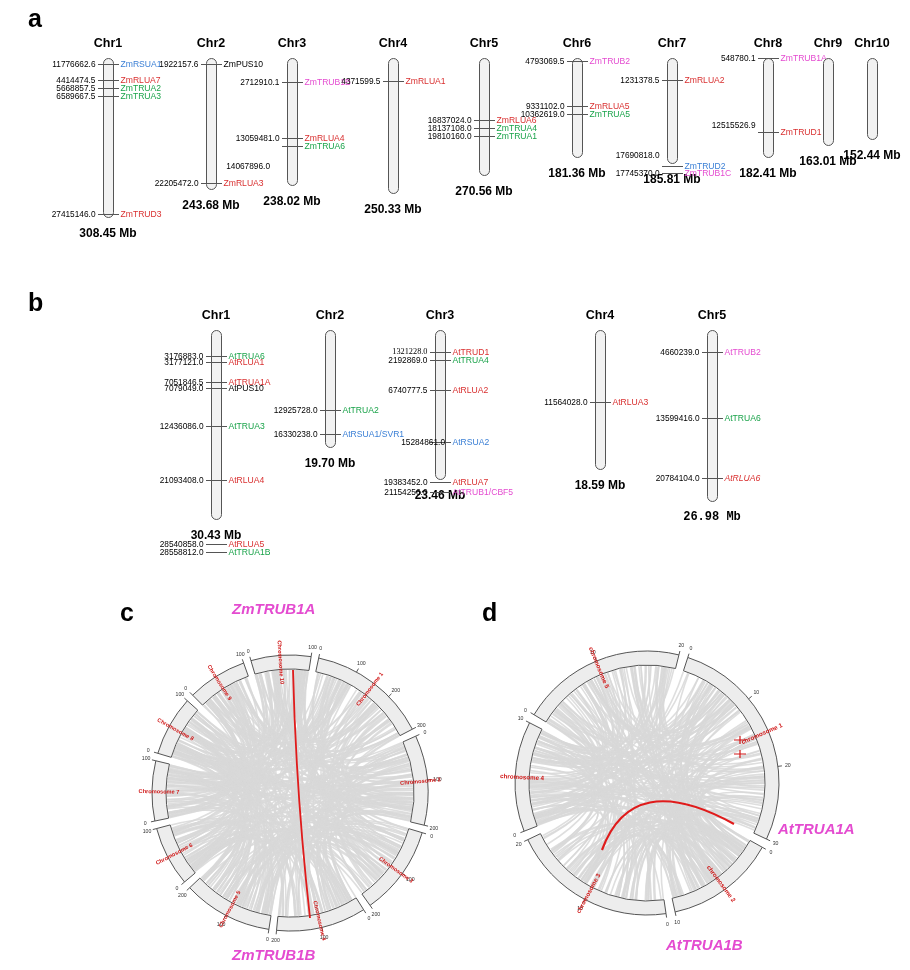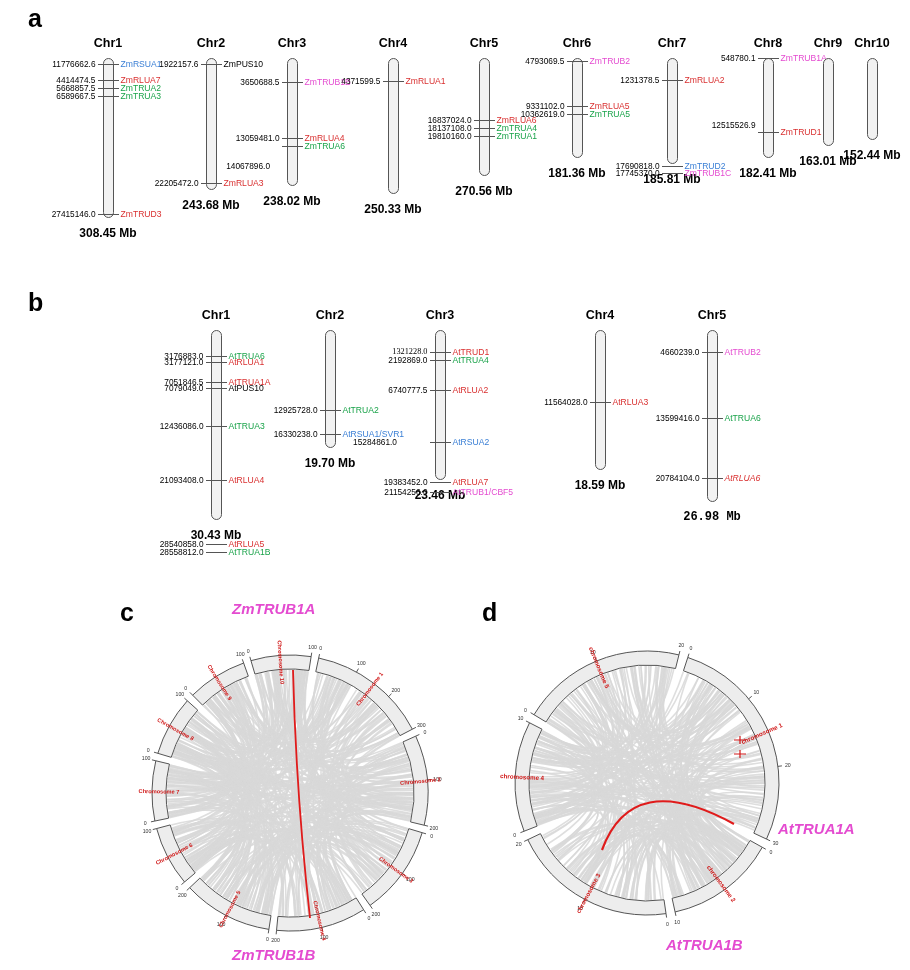--- a/index.html
+++ b/index.html
@@ -64,21 +64,21 @@
     <div class="tick" style="background: rgb(85, 85, 85); left: 205.5px; width: 11px; top: 183px;"></div>
     <div class="tick" style="background: rgb(85, 85, 85); left: 216.5px; width: 5px; top: 183px;"></div>
     <div class="pos-label" style="left: 118.5px; top: 178px; width: 80px;">22205472.0</div>
     <div class="gene-label" style="left: 223.5px; top: 178px; color: rgb(217, 48, 48);">ZmRLUA3</div>
     <div class="chrom-title" style="left: 260px; top: 36px; width: 64px;">Chr3</div>
     <div class="chrom-bar" style="left: 286.5px; top: 58px; width: 11px; height: 128px;"></div>
     <div class="chrom-size" style="left: 244px; top: 194px; width: 96px;">238.02 Mb</div>
     <div class="tick" style="background: rgb(85, 85, 85); left: 281.5px; width: 5px; top: 82px;"></div>
     <div class="tick" style="background: rgb(85, 85, 85); left: 286.5px; width: 11px; top: 82px;"></div>
     <div class="tick" style="background: rgb(85, 85, 85); left: 297.5px; width: 5px; top: 82px;"></div>
-    <div class="pos-label" style="left: 199.5px; top: 77px; width: 80px;">3650688.5</div>
+    <div class="pos-label" style="left: 199.5px; top: 77px; width: 80px;">2712910.1</div>
     <div class="gene-label" style="left: 304.5px; top: 77px; color: rgb(228, 75, 208);">ZmTRUB1B</div>
     <div class="tick" style="background: rgb(85, 85, 85); left: 281.5px; width: 5px; top: 138px;"></div>
     <div class="tick" style="background: rgb(85, 85, 85); left: 286.5px; width: 11px; top: 138px;"></div>
     <div class="tick" style="background: rgb(85, 85, 85); left: 297.5px; width: 5px; top: 138px;"></div>
     <div class="pos-label" style="left: 199.5px; top: 133px; width: 80px;">13059481.0</div>
     <div class="gene-label" style="left: 304.5px; top: 133px; color: rgb(217, 48, 48);">ZmRLUA4</div>
     <div class="tick" style="background: rgb(85, 85, 85); left: 281.5px; width: 5px; top: 146px;"></div>
     <div class="tick" style="background: rgb(85, 85, 85); left: 286.5px; width: 11px; top: 146px;"></div>
     <div class="tick" style="background: rgb(85, 85, 85); left: 297.5px; width: 5px; top: 146px;"></div>
     <div class="pos-label" style="left: 190px; top: 141px; width: 80px; margin-top: 20px;">14067896.0</div>
@@ -131,21 +131,21 @@
     <div class="chrom-bar" style="left: 666.5px; top: 58px; width: 11px; height: 106px;"></div>
     <div class="chrom-size" style="left: 624px; top: 172px; width: 96px;">185.81 Mb</div>
     <div class="tick" style="background: rgb(85, 85, 85); left: 661.5px; width: 5px; top: 80px;"></div>
     <div class="tick" style="background: rgb(85, 85, 85); left: 666.5px; width: 11px; top: 80px;"></div>
     <div class="tick" style="background: rgb(85, 85, 85); left: 677.5px; width: 5px; top: 80px;"></div>
     <div class="pos-label" style="left: 579.5px; top: 75px; width: 80px;">1231378.5</div>
     <div class="gene-label" style="left: 684.5px; top: 75px; color: rgb(217, 48, 48);">ZmRLUA2</div>
     <div class="tick" style="background: rgb(85, 85, 85); left: 661.5px; width: 5px; top: 166px;"></div>
     <div class="tick" style="background: rgb(85, 85, 85); left: 666.5px; width: 11px; top: 166px;"></div>
     <div class="tick" style="background: rgb(85, 85, 85); left: 677.5px; width: 5px; top: 166px;"></div>
-    <div class="pos-label" style="left: 579.5px; top: 161px; width: 80px;">17690818.0</div>
+    <div class="pos-label" style="left: 579.5px; top: 150px; width: 80px;">17690818.0</div>
     <div class="gene-label" style="left: 684.5px; top: 161px; color: rgb(58, 127, 213);">ZmTRUD2</div>
     <div class="tick" style="background: rgb(85, 85, 85); left: 661.5px; width: 5px; top: 173px;"></div>
     <div class="tick" style="background: rgb(85, 85, 85); left: 666.5px; width: 11px; top: 173px;"></div>
     <div class="tick" style="background: rgb(85, 85, 85); left: 677.5px; width: 5px; top: 173px;"></div>
     <div class="pos-label" style="left: 579.5px; top: 168px; width: 80px;">17745370.0</div>
     <div class="gene-label" style="left: 684.5px; top: 168px; color: rgb(228, 75, 208);">ZmTRUB1C</div>
     <div class="chrom-title" style="left: 736px; top: 36px; width: 64px;">Chr8</div>
     <div class="chrom-bar" style="left: 762.5px; top: 58px; width: 11px; height: 100px;"></div>
     <div class="chrom-size" style="left: 720px; top: 166px; width: 96px;">182.41 Mb</div>
     <div class="tick" style="background: rgb(85, 85, 85); left: 757.5px; width: 5px; top: 58px;"></div>
@@ -237,21 +237,21 @@
     <div class="pos-label" style="left: 347.5px; top: 355px; width: 80px;">2192869.0</div>
     <div class="gene-label" style="left: 452.5px; top: 355px; color: rgb(26, 163, 74);">AtTRUA4</div>
     <div class="tick" style="background: rgb(85, 85, 85); left: 429.5px; width: 5px; top: 390px;"></div>
     <div class="tick" style="background: rgb(85, 85, 85); left: 434.5px; width: 11px; top: 390px;"></div>
     <div class="tick" style="background: rgb(85, 85, 85); left: 445.5px; width: 5px; top: 390px;"></div>
     <div class="pos-label" style="left: 347.5px; top: 385px; width: 80px;">6740777.5</div>
     <div class="gene-label" style="left: 452.5px; top: 385px; color: rgb(217, 48, 48);">AtRLUA2</div>
     <div class="tick" style="background: rgb(85, 85, 85); left: 429.5px; width: 5px; top: 442px;"></div>
     <div class="tick" style="background: rgb(85, 85, 85); left: 434.5px; width: 11px; top: 442px;"></div>
     <div class="tick" style="background: rgb(85, 85, 85); left: 445.5px; width: 5px; top: 442px;"></div>
-    <div class="pos-label" style="left: 335px; top: 437px; width: 80px; text-align: center;">15284861.0</div>
+    <div class="pos-label" style="left: 365px; top: 437px; width: 80px;">15284861.0</div>
     <div class="gene-label" style="left: 452.5px; top: 437px; color: rgb(58, 127, 213);">AtRSUA2</div>
     <div class="tick" style="background: rgb(85, 85, 85); left: 429.5px; width: 5px; top: 482px;"></div>
     <div class="tick" style="background: rgb(85, 85, 85); left: 434.5px; width: 11px; top: 482px;"></div>
     <div class="tick" style="background: rgb(85, 85, 85); left: 445.5px; width: 5px; top: 482px;"></div>
     <div class="pos-label" style="left: 347.5px; top: 477px; width: 80px;">19383452.0</div>
     <div class="gene-label" style="left: 452.5px; top: 477px; color: rgb(217, 48, 48);">AtRLUA7</div>
     <div class="tick" style="background: rgb(85, 85, 85); left: 429.5px; width: 5px; top: 492px;"></div>
     <div class="tick" style="background: rgb(85, 85, 85); left: 434.5px; width: 11px; top: 492px;"></div>
     <div class="tick" style="background: rgb(85, 85, 85); left: 445.5px; width: 5px; top: 492px;"></div>
     <div class="pos-label" style="left: 347.5px; top: 487px; width: 80px;">21154256.0</div>

